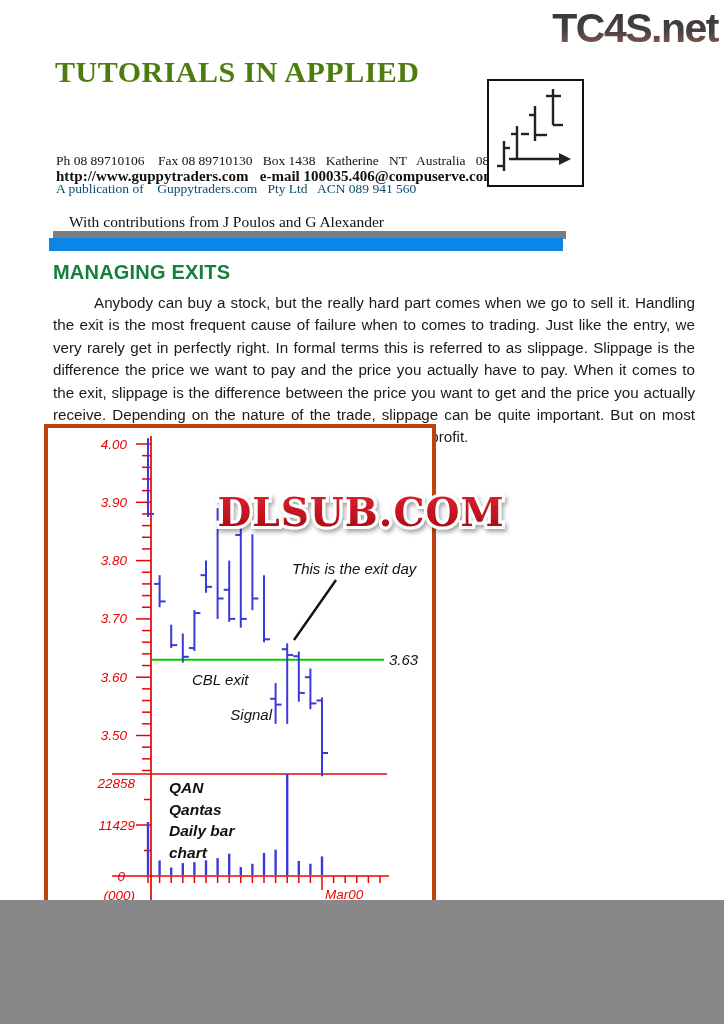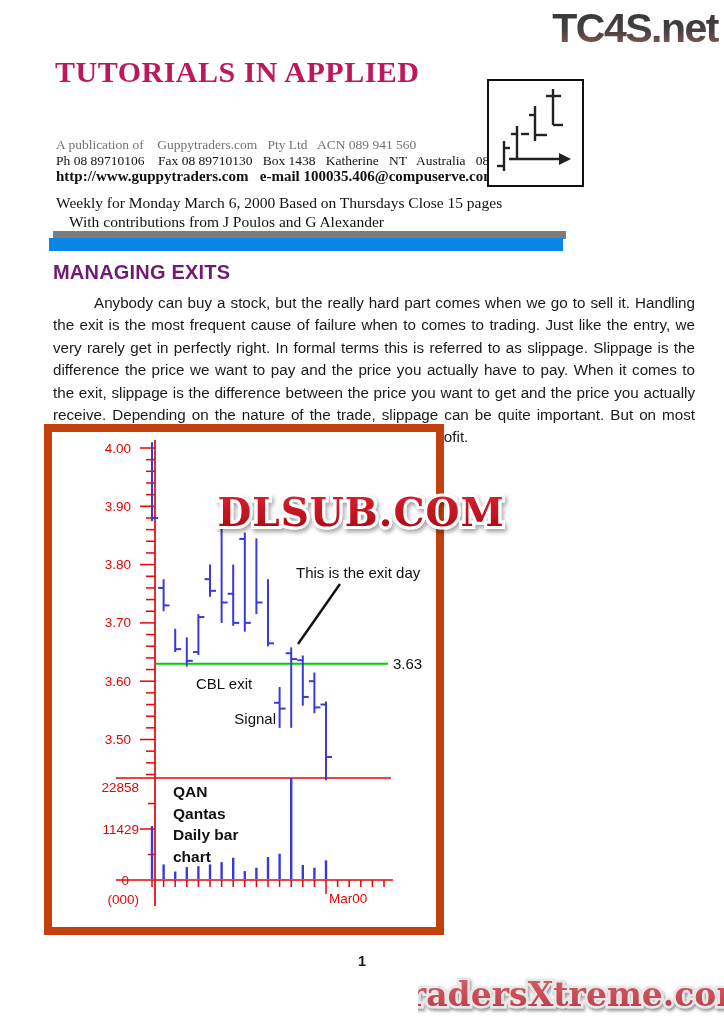--- a/index.html
+++ b/index.html
@@ -1,30 +1,30 @@
 <!DOCTYPE html>
 <html><head>
 <meta charset="utf-8">
 <style>
   html,body{margin:0;padding:0;background:#888;}
-  #page{position:relative;width:724px;height:1024px;background:#ffffff;overflow:hidden;
+  #page{position:relative;width:724px;height:900px;background:#ffffff;overflow:hidden;
         font-family:"Liberation Sans",sans-serif;}
   .abs{position:absolute;}
   .serif{font-family:"Liberation Serif",serif;}
   .pre{white-space:pre;}
-  #doc-title{color:#be185d;font-weight:bold;font-size:30px;line-height:35px;letter-spacing:.5px;}
-  .pubgreen{color:#737373;}
+  #doc-title{color:#4d7c0f;font-weight:bold;font-size:30px;line-height:35px;letter-spacing:.5px;}
+  .pubgreen{color:#0c4a6e;margin-top:44px;}
   .ink{color:#111;}
   #divider-shadow{background:#7d7d7d;}
   #divider-bar{background:#0a86e8;}
-  #section-heading{font-weight:bold;font-size:20px;color:#701a75;letter-spacing:.2px;}
+  #section-heading{font-weight:bold;font-size:20px;color:#15803d;letter-spacing:.2px;}
   #body-paragraph,#footer-paragraph{font-size:15.2px;line-height:22.4px;color:#1a1a1a;text-align:justify;}
   #body-paragraph{text-indent:41px;}
   #footer-paragraph{text-indent:41px;}
-  #chart-frame{border:8px solid #c2410c;background:#fff;}
+  #chart-frame{border:4px solid #c2410c;background:#fff;font-style:italic;}
   #page-number{font-weight:bold;font-size:14.5px;color:#1a1a1a;text-align:center;}
   svg text{user-select:none;}
 </style>
 </head>
 <body>
 
 <div id="page">
 
   <svg class="abs" style="left:496px;top:2px;" width="226" height="50">
     <defs>
@@ -59,21 +59,20 @@
         <line x1="48" y1="56" x2="60" y2="56"></line>
       <line x1="66" y1="10" x2="66" y2="46"></line>
         <line x1="59" y1="17" x2="66" y2="17"></line>
         <line x1="66" y1="17" x2="74" y2="17"></line>
         <line x1="66" y1="46" x2="76" y2="46"></line>
       <line x1="22" y1="80" x2="72" y2="80"></line>
     </g>
     <polygon points="72,74 84,80 72,86" fill="#222"></polygon>
   </svg>
 
-  <div class="abs serif ink" style="left:56px;top:194px;font-size:15.5px;">Weekly for Monday March 6, 2000 Based on Thursdays Close   15 pages</div>
   <div class="abs serif ink" style="left:56px;top:213px;font-size:15.5px;margin-left:13px;">With contributions from J Poulos and G Alexander</div>
 
   <div class="abs" id="divider-shadow" style="left:53px;top:231px;width:513px;height:8px;"></div>
   <div class="abs" id="divider-bar" style="left:49px;top:238px;width:514px;height:13px;"></div>
 
   <div class="abs" id="section-heading" style="left:53px;top:261px;">MANAGING EXITS</div>
   <div class="abs" id="body-paragraph" style="left:53px;top:292px;width:642px;">Anybody can buy a stock, but the really hard part comes when we go to sell it.  Handling the exit is the most frequent cause of failure when to comes to trading.  Just like the entry, we very rarely get in perfectly right.  In formal terms this is referred to as slippage.  Slippage is the difference the price we want to pay and the price you actually have to pay.  When it comes to the exit, slippage is the difference between the price you want to get and the price you actually receive.  Depending on the nature of the trade, slippage can be quite important.  But on most occasions it doesn’t have a significant impact on overall profit.</div>
 
   <div class="abs" id="chart-frame" style="left:44px;top:424px;width:384px;height:495px;">
     <svg id="chart-svg" width="384" height="495">

